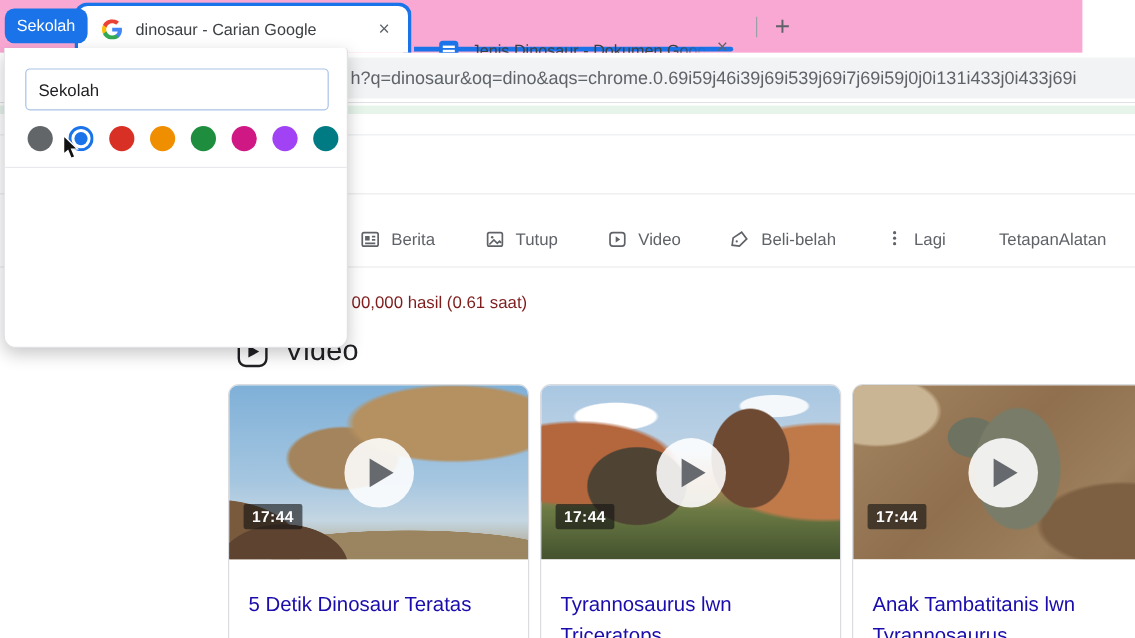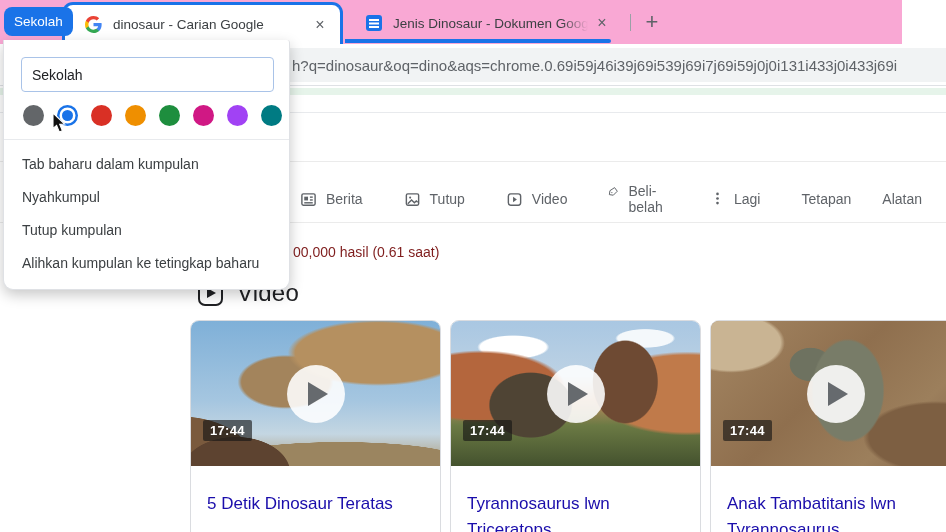--- a/index.html
+++ b/index.html
@@ -11,22 +11,22 @@
   .group-chip { position:absolute; left:4px; top:7px; height:29px; padding:0 10px;
     background:#1a73e8; color:#fff; font-size:13.5px; border-radius:8px;
     display:flex; align-items:center; z-index:60; }
   .tab-active { position:absolute; left:62px; top:2px; width:281px; height:42px;
     background:#fff; border:3px solid #1a73e8; border-bottom:none;
     border-radius:11px 11px 0 0; display:flex; align-items:center; padding:0 10px 0 20px; z-index:5; }
   .tab-active .title { flex:1; font-size:13.5px; color:#3c4043; margin-left:11px;
     white-space:nowrap; overflow:hidden; }
   .tab-close { width:20px; height:20px; border-radius:50%; display:flex; align-items:center;
     justify-content:center; font-size:16px; color:#5f6368; cursor:default; }
-  .tab-inactive { position:absolute; left:348px; top:7px; width:272px; height:38px;
-    display:flex; align-items:center; padding:0 8px 6px 18px; }
+  .tab-inactive { position:absolute; left:348px; top:18px; width:272px; height:38px;
+    display:flex; align-items:flex-end; padding:0 8px 6px 18px; }
   .tab-inactive .title { flex:1; font-size:13.5px; color:#3c4043; margin-left:11px;
     white-space:nowrap; overflow:hidden;
     -webkit-mask-image:linear-gradient(90deg,#000 85%,transparent 98%);
             mask-image:linear-gradient(90deg,#000 85%,transparent 98%); }
   .group-underline { position:absolute; left:345px; top:39px; width:266px; height:4px;
     background:#1a73e8; border-radius:0 4px 4px 0; }
   .docs-icon { width:16px; height:16px; background:#1a73e8; border-radius:3px; position:relative; flex:none; }
   .docs-icon::before { content:""; position:absolute; left:3px; top:4px; width:10px; height:2px;
     background:#fff; box-shadow:0 3.5px 0 #fff, 0 7px 0 #fff; }
   .tab-divider { position:absolute; left:630px; top:14px; width:1px; height:17px; background:#9aa0a6; }
@@ -44,21 +44,21 @@
   .bookmarkbar { position:absolute; left:0; top:86px; width:946px; height:27px; background:#fff;
     border-bottom:1px solid #e8eaed; }
   .green-strip { position:absolute; left:0; top:2px; width:946px; height:7px; background:#e6f4ea; }
 
   
   .page { position:absolute; left:0; top:113px; width:946px; height:419px; background:#fff; }
   .header-divider { position:absolute; left:0; top:48px; width:946px; height:1px; background:#ebebeb; }
   .nav-row { position:absolute; left:300px; top:73px; right:24px; height:26px;
     display:flex; align-items:center; }
   .nav-item { display:flex; align-items:flex-start; gap:9px; font-size:14px; color:#5f6368; margin-right:41px; }
-  .nav-right { margin-left:auto; display:flex; gap:31px; }
+  .nav-right { margin-left:auto; display:flex; }
   .nav-right .nav-item { margin-right:0; }
   .nav-divider { position:absolute; left:0; top:109px; width:946px; height:1px; background:#ebebeb; }
   .stats { position:absolute; left:293px; top:131px; font-size:14px; color:#7f1d1d; }
   .video-header { position:absolute; left:198px; top:166px; display:flex; align-items:center; gap:14px; }
   .video-header-icon { width:25px; height:25px; border:2px solid #202124; border-radius:7px;
     display:flex; align-items:center; justify-content:center; }
   .video-header-icon i { display:block; width:0; height:0; border-left:9px solid #202124;
     border-top:5.5px solid transparent; border-bottom:5.5px solid transparent; margin-left:2px; }
   .video-header span { font-size:24px; color:#202124; letter-spacing:.2px; }
 
@@ -257,25 +257,19 @@
           <b style="background: rgb(26, 115, 232);"></b>
         </span>
       <span class="swatch" style="background: rgb(217, 48, 37);"></span>
       <span class="swatch" style="background: rgb(239, 143, 0);"></span>
       <span class="swatch" style="background: rgb(30, 142, 62);"></span>
       <span class="swatch" style="background: rgb(208, 24, 132);"></span>
       <span class="swatch" style="background: rgb(161, 66, 244);"></span>
       <span class="swatch" style="background: rgb(0, 123, 131);"></span>
     </div>
     <div class="gm-divider"></div>
-    <div class="gm-items">
-      <div class="gm-item">Tab baharu dalam kumpulan</div>
-      <div class="gm-item">Nyahkumpul</div>
-      <div class="gm-item">Tutup kumpulan</div>
-      <div class="gm-item">Alihkan kumpulan ke tetingkap baharu</div>
-    </div>
   </div>
 
   <svg class="cursor" width="16" height="22" viewBox="0 0 16 22">
     <path d="M1 1 L1 16.5 L4.6 13.4 L7.3 20 L10.4 18.7 L7.7 12.3 L12.6 12.1 Z" fill="#111" stroke="#fff" stroke-width="1.1"></path>
   </svg>
 
 </div>
 
 </body></html>

